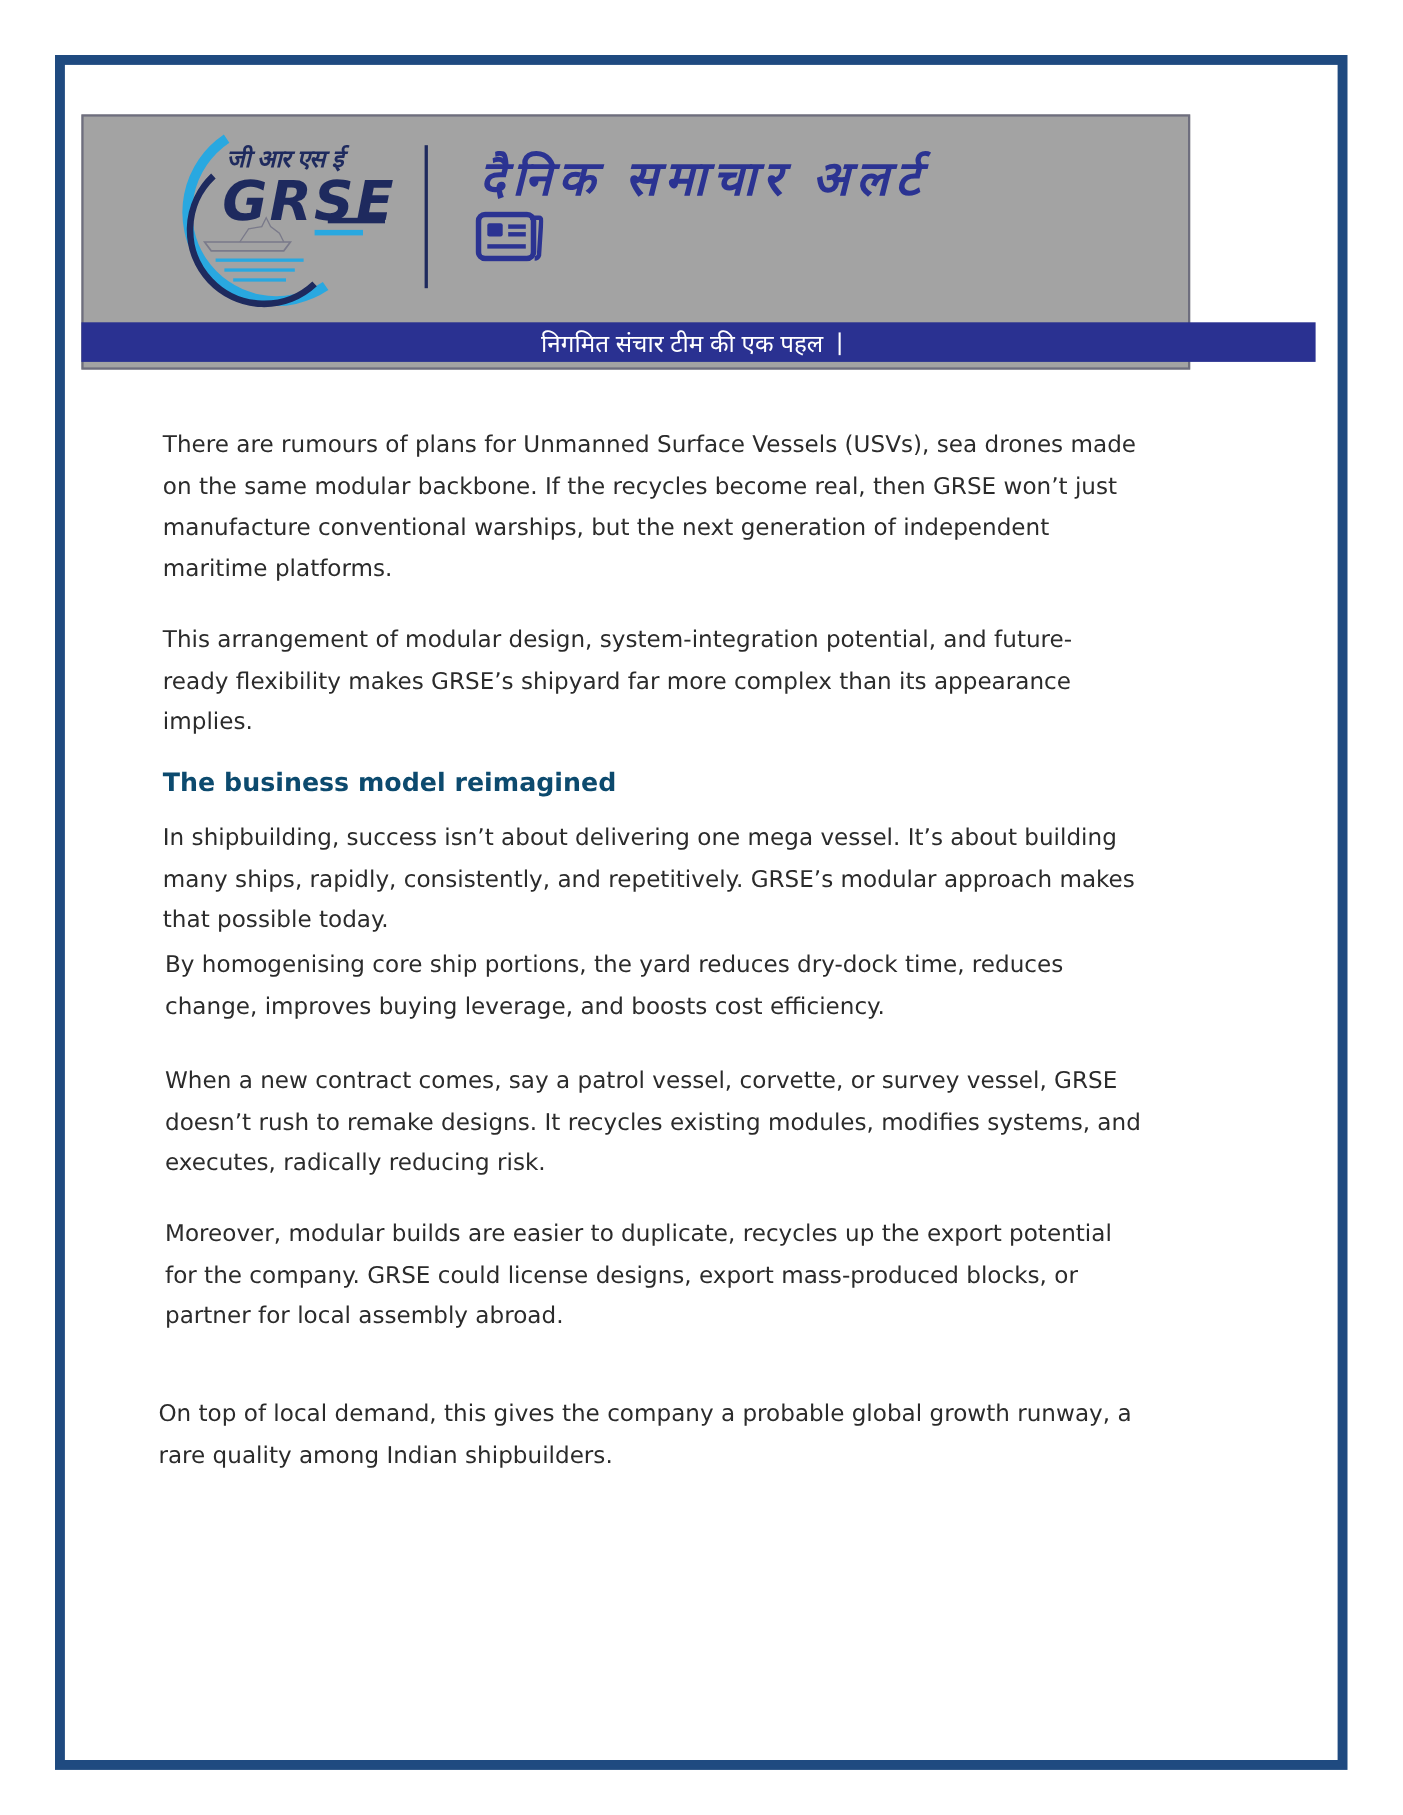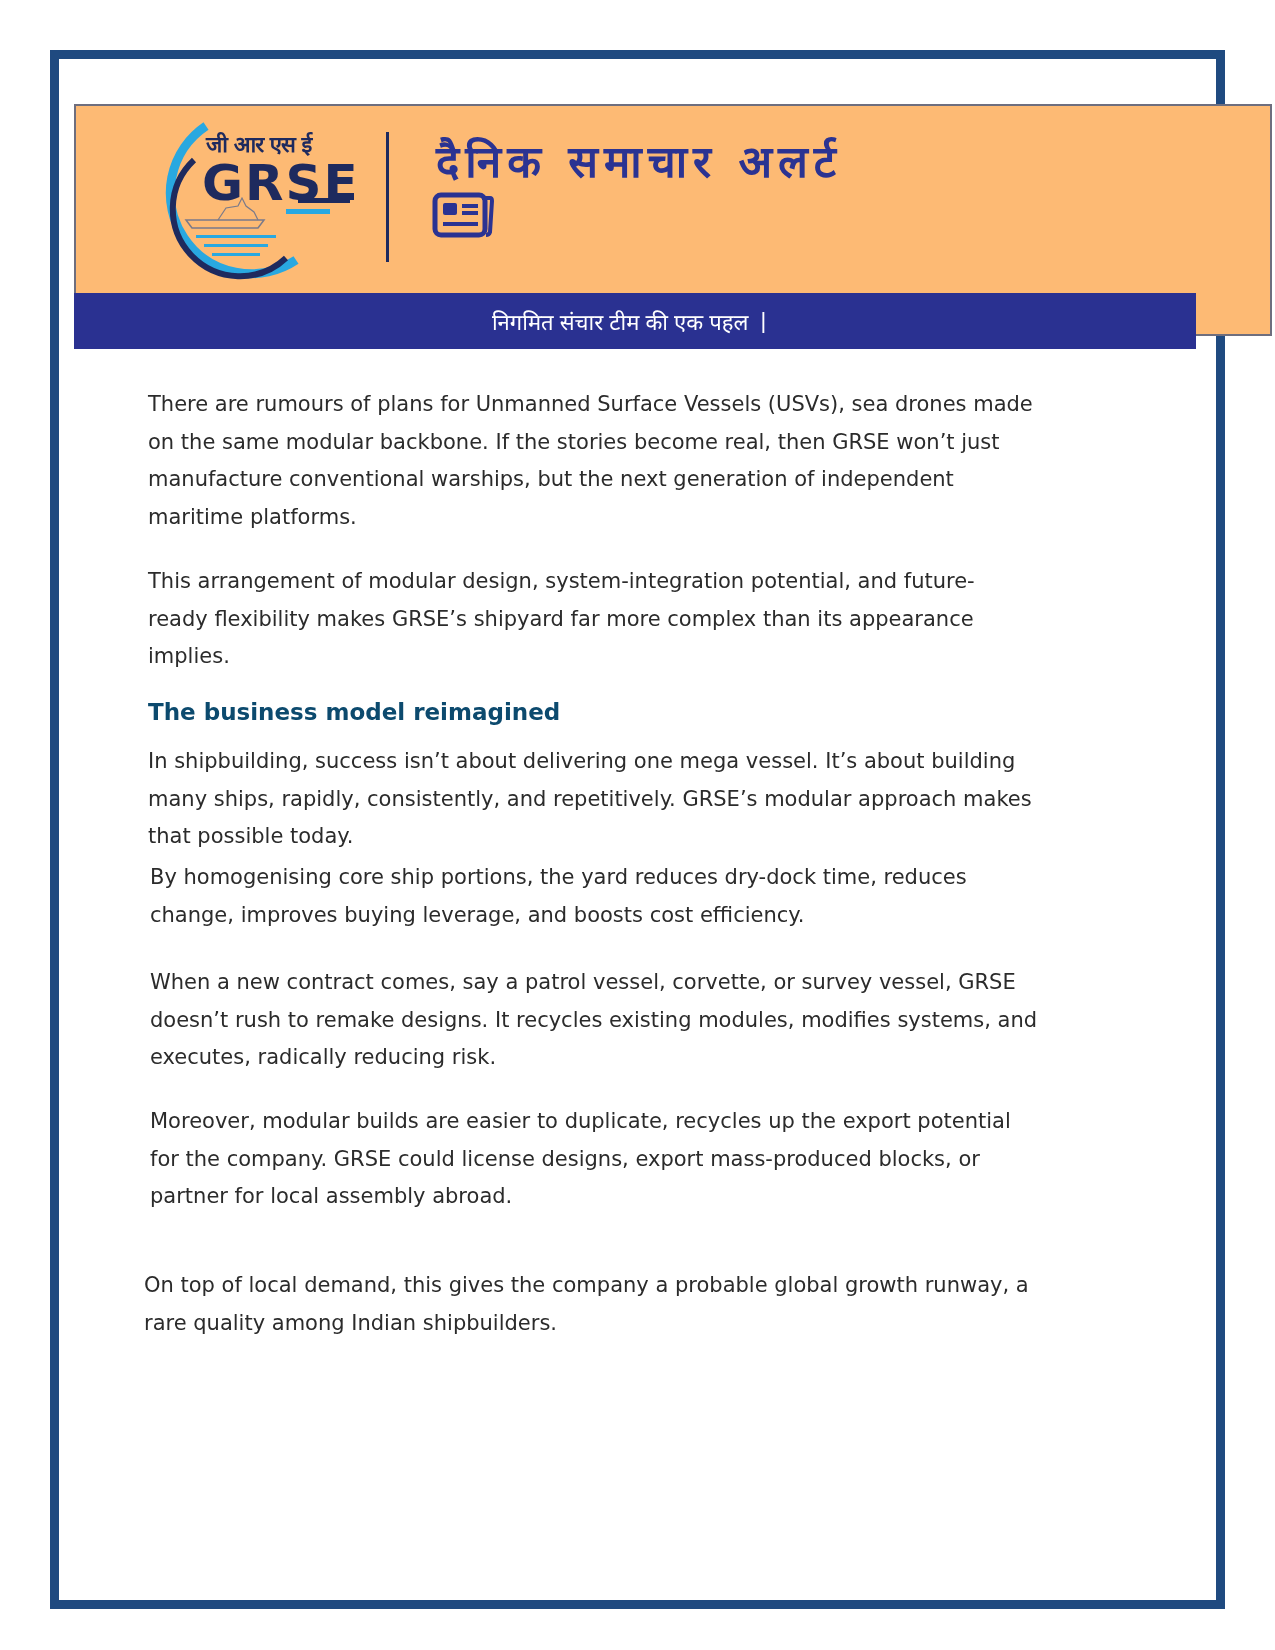--- a/index.html
+++ b/index.html
@@ -2,22 +2,22 @@
 <html><head>
 <meta charset="utf-8">
 <style>
   html, body { margin: 0; padding: 0; background: #ffffff; }
   body { width: 1275px; height: 1650px; position: relative; overflow: hidden; }
   .frame {
     position: absolute; left: 50px; top: 50px; width: 1157px; height: 1541px;
     border: 9px solid #1f4a80; background: #fff;
   }
   .header-box {
-    position: absolute; left: 74px; top: 104px; width: 1198px; height: 232px;
-    border: 2px solid #6e6e7e; background: #fdba74; box-sizing: border-box;
+    position: absolute; left: 74px; top: 104px; width: 1008px; height: 232px;
+    border: 2px solid #6e6e7e; background: #a3a3a3; box-sizing: border-box; font-style: italic;
   }
   .logo { position: absolute; left: 70px; top: 14px; width: 220px; height: 160px; }
   .logo-hindi {
     position: absolute; left: 60px; top: 8px;
     font-family: "DejaVu Sans", sans-serif; font-weight: bold; font-size: 22px; color: #1e2a5e;
     letter-spacing: -1px;
   }
   .logo-grse {
     position: absolute; left: 56px; top: 34px;
     font-family: "DejaVu Sans", sans-serif; font-weight: bold; font-size: 50px; color: #1e2a5e;
@@ -30,21 +30,21 @@
     position: absolute; left: 360px; top: 24px;
     font-family: "DejaVu Serif", serif; font-size: 44px; color: #2b3392; font-weight: bold;
     letter-spacing: 6px;
   }
   .title-en-wrap { position: absolute; left: 356px; top: 86px; display: flex; align-items: center; }
   .news-icon { width: 62px; height: 46px; margin-right: 18px; }
   .title-en {
     font-family: "DejaVu Sans", sans-serif; font-size: 54px; color: #2b3392; letter-spacing: 0px;
   }
   .banner {
-    position: absolute; left: 74px; top: 293px; width: 1122px; height: 56px;
+    position: absolute; left: 74px; top: 293px; width: 1122px; height: 36px;
     background: #2a3191; color: #ffffff; display: flex; align-items: center; justify-content: center;
     font-family: "Liberation Sans", sans-serif; font-size: 22px;
   }
   .banner .sep { margin: 0 12px; }
   .content {
     position: absolute; left: 148px; top: 386px; width: 960px;
     font-family: "DejaVu Sans", sans-serif; font-size: 21px; color: #2b2b2b; line-height: 37.5px;
   }
   .content p { margin: 0; white-space: pre-line; }
   .p1 { position: absolute; left: 0; top: 0; }
@@ -97,21 +97,21 @@
   </div>
 </div>
 
 <div class="banner">
   <span>निगमित संचार टीम की एक पहल</span>
   <span class="sep">|</span>
 </div>
 
 <div class="content">
   <p class="p1">There are rumours of plans for Unmanned Surface Vessels (USVs), sea drones made
-on the same modular backbone. If the stories become real, then GRSE won’t just
+on the same modular backbone. If the recycles become real, then GRSE won’t just
 manufacture conventional warships, but the next generation of independent
 maritime platforms.</p>
   <p class="p2">This arrangement of modular design, system-integration potential, and future-
 ready flexibility makes GRSE’s shipyard far more complex than its appearance
 implies.</p>
   <h2 class="h2">The business model reimagined</h2>
   <p class="p3">In shipbuilding, success isn’t about delivering one mega vessel. It’s about building
 many ships, rapidly, consistently, and repetitively. GRSE’s modular approach makes
 that possible today.</p>
   <p class="p4">By homogenising core ship portions, the yard reduces dry-dock time, reduces

